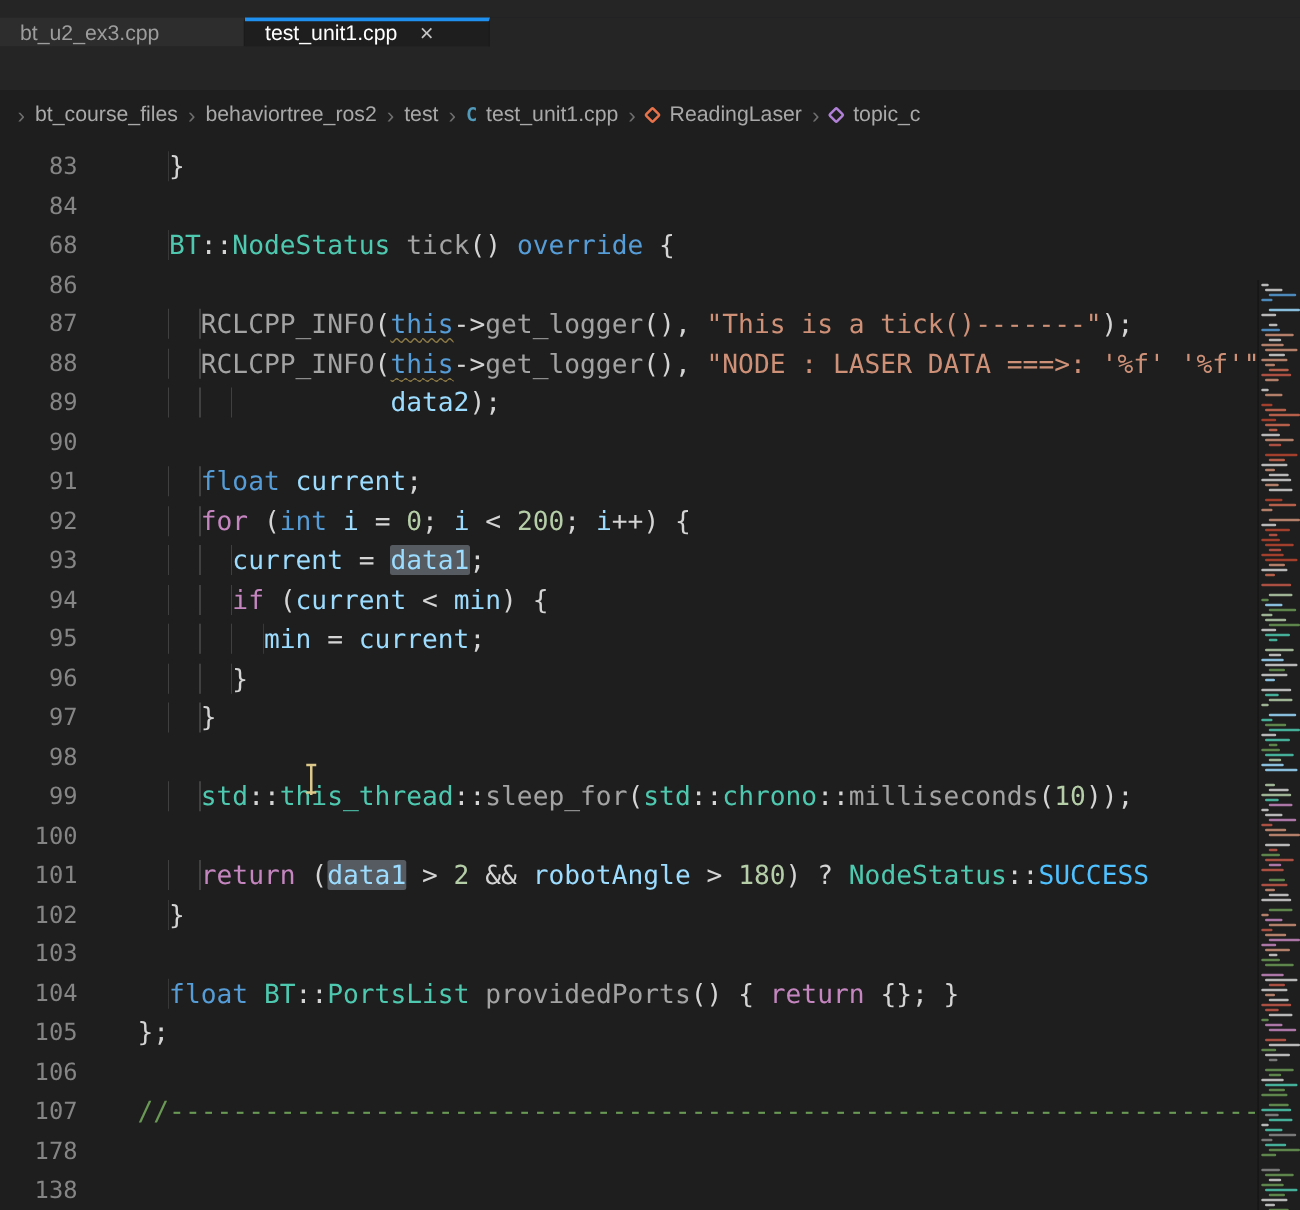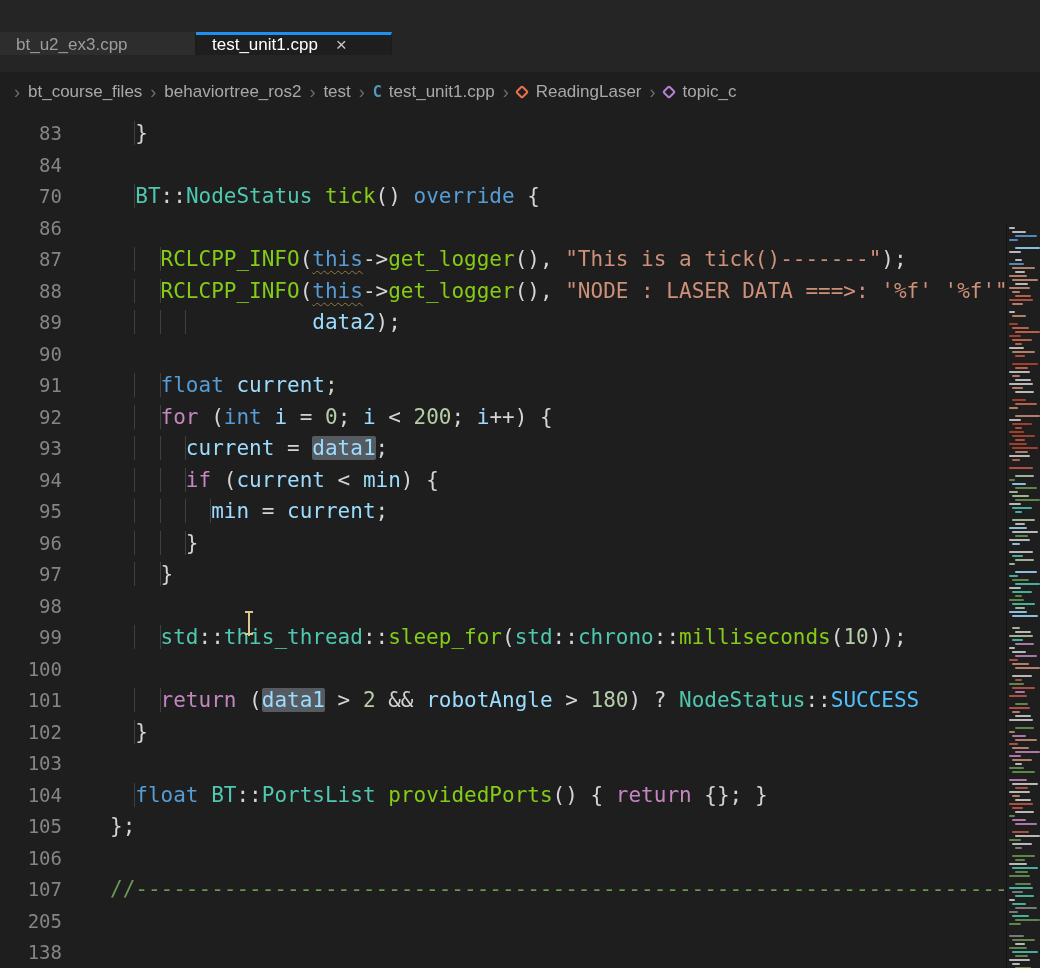--- a/index.html
+++ b/index.html
@@ -5,21 +5,21 @@
   *{box-sizing:border-box}
   html,body{margin:0;padding:0}
   body{
     width:1040px;height:968px;overflow:hidden;position:relative;
     background:var(--editor_bg,#1e1e1e);
     font-family:"Liberation Sans",sans-serif;
   }
   
   .titlebar-strip{height:14px;background:var(--tabbar_bg,#252526)}
   
-  .tab-bar{height:58px;background:var(--tabbar_bg,#252526);display:flex;align-items:center}
+  .tab-bar{height:58px;background:var(--tabbar_bg,#252526);display:flex;align-items:flex-start}
   .tab{
     display:flex;align-items:center;padding:0 16px;min-width:196px;
     font-size:17px;color:var(--tab_inactive_fg,#9d9d9d);
     background:var(--tab_inactive_bg,#2d2d2d);
     border-top:3px solid transparent;border-right:1px solid #1b1b1c;
     cursor:pointer;
   }
   .tab.active{background:var(--editor_bg,#1e1e1e);color:var(--tab_active_fg,#fff);border-top-color:var(--accent,#2090f0)}
   .tab .close{margin-left:18px;color:#c5c5c5;font-size:19px;line-height:1}
   
@@ -45,21 +45,21 @@
   .code{
     position:absolute;left:110px;top:6px;right:34px;bottom:0;overflow:hidden;
     font-family:"DejaVu Sans Mono",monospace;font-size:21px;
   }
   .code .cl{height:31.5px;line-height:31.5px;white-space:pre;color:#d4d4d4;cursor:text}
   
   .tk-p{color:#d4d4d4}
   .tk-k{color:#c586c0}
   .tk-b{color:#569cd6}
   .tk-t{color:#4ec9b0}
-  .tk-f{color:#84cc16}
+  .tk-f{color:#a3a3a3}
   .tk-v{color:#9cdcfe}
   .tk-n{color:#b5cea8}
   .tk-s{color:#ce9178}
   .tk-c{color:#6a9955}
   .tk-cn{color:#4fc1ff}
   .tk-th{
     color:#569cd6;
     text-decoration:underline;text-decoration-style:wavy;
     text-decoration-color:#8c7a45;text-decoration-thickness:1px;
     text-underline-offset:4px;
@@ -124,21 +124,21 @@
     <span class="crumb">
       <span class="bc-ic ic-method"></span>
       <span>topic_c</span>
     </span>
   </div>
 
 <div class="editor">
   <div class="gutter">
       <div class="ln">83</div>
       <div class="ln">84</div>
-      <div class="ln">70</div>
+      <div class="ln">68</div>
       <div class="ln">86</div>
       <div class="ln">87</div>
       <div class="ln">88</div>
       <div class="ln">89</div>
       <div class="ln">90</div>
       <div class="ln">91</div>
       <div class="ln">92</div>
       <div class="ln">93</div>
       <div class="ln">94</div>
       <div class="ln">95</div>
@@ -147,21 +147,21 @@
       <div class="ln">98</div>
       <div class="ln">99</div>
       <div class="ln">100</div>
       <div class="ln">101</div>
       <div class="ln">102</div>
       <div class="ln">103</div>
       <div class="ln">104</div>
       <div class="ln">105</div>
       <div class="ln">106</div>
       <div class="ln">107</div>
-      <div class="ln">205</div>
+      <div class="ln">178</div>
       <div class="ln">138</div>
     </div>
   <div class="code">
       <div class="cl"><span class="tk-ws">  </span><span class="tk-p">}</span></div>
       <div class="cl"></div>
       <div class="cl"><span class="tk-ws">  </span><span class="tk-t">BT</span><span class="tk-p">::</span><span class="tk-t">NodeStatus</span><span class="tk-p"> </span><span class="tk-f">tick</span><span class="tk-p">() </span><span class="tk-b">override</span><span class="tk-p"> {</span></div>
       <div class="cl"></div>
       <div class="cl"><span class="tk-ws">    </span><span class="tk-f">RCLCPP_INFO</span><span class="tk-p">(</span><span class="tk-th">this</span><span class="tk-p">-&gt;</span><span class="tk-f">get_logger</span><span class="tk-p">(), </span><span class="tk-s">"This is a tick()-------"</span><span class="tk-p">);</span></div>
       <div class="cl"><span class="tk-ws">    </span><span class="tk-f">RCLCPP_INFO</span><span class="tk-p">(</span><span class="tk-th">this</span><span class="tk-p">-&gt;</span><span class="tk-f">get_logger</span><span class="tk-p">(), </span><span class="tk-s">"NODE : LASER DATA ===&gt;: '%f' '%f'"</span></div>
       <div class="cl"><span class="tk-ws">       </span><span class="tk-p">         </span><span class="tk-v">data2</span><span class="tk-p">);</span></div>

